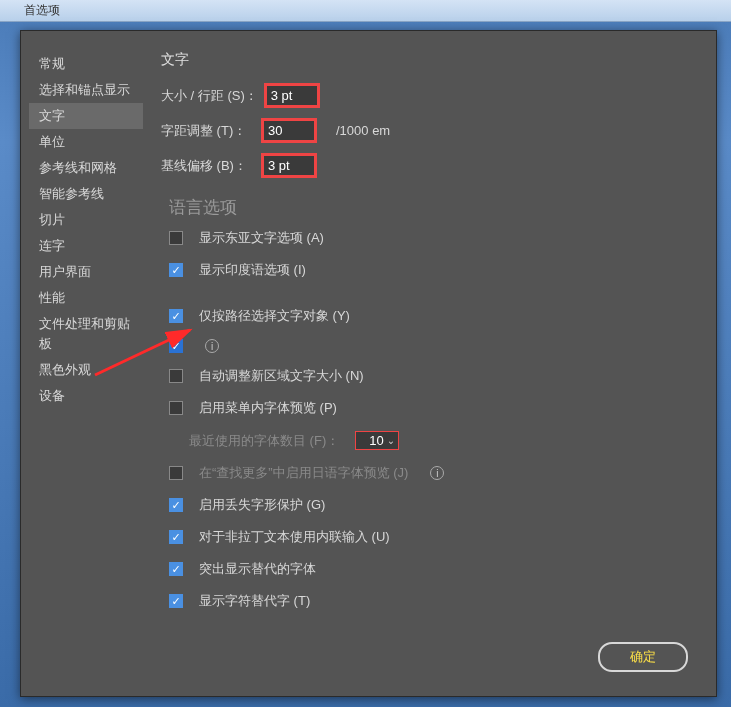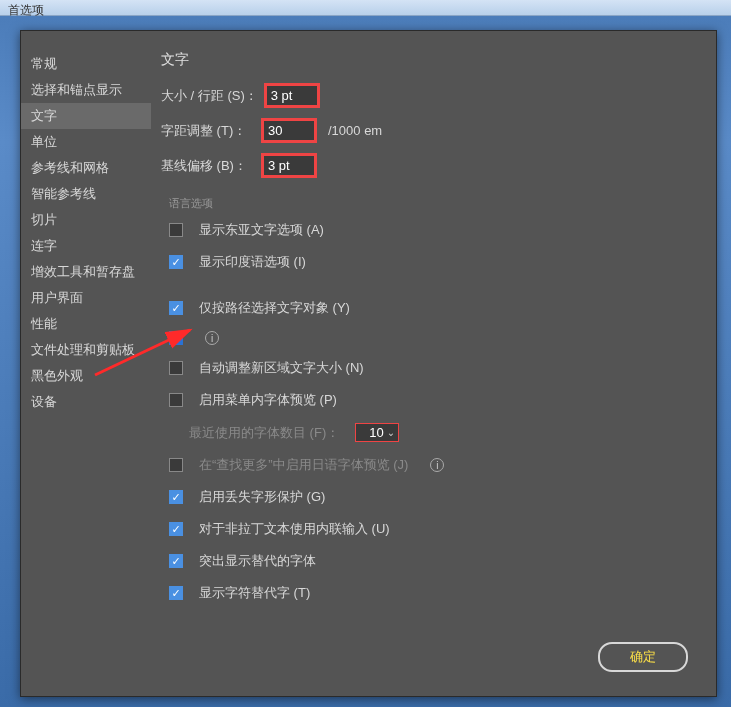--- a/index.html
+++ b/index.html
@@ -6,43 +6,43 @@
     body {
       background: linear-gradient(to bottom, #4a7bb8 0%, #5a8bc8 20%, #3a6ba8 100%);
       font-family: "Microsoft YaHei", sans-serif;
       font-size: 13px;
       color: #d8d8d8;
       width: 731px;
       height: 707px;
       overflow: hidden;
     }
     .titlebar {
-      height: 16px;
+      height: 22px;
       background: linear-gradient(to bottom, #d4e3f5, #b8d0ea);
       color: #333;
-      padding: 2px 8px;
+      padding: 2px 24px;
       font-size: 12px;
       border-bottom: 1px solid #8aa5c5;
     }
     .dialog {
       position: absolute;
       left: 20px;
       top: 30px;
       width: 697px;
       height: 667px;
       background: #545454;
       border: 1px solid #2a2a2a;
       box-shadow: 0 2px 10px rgba(0,0,0,0.5);
       display: flex;
       flex-direction: column;
     }
     .dialog-body { display: flex; flex: 1; overflow: hidden; }
     .sidebar {
       width: 130px;
-      padding: 20px 0;
+      padding: 20px 8px;
     }
     .sidebar-item {
       padding: 3px 10px;
       color: #d8d8d8;
       cursor: pointer;
       font-size: 13px;
       line-height: 20px;
     }
     .sidebar-item.selected { background: #6a6a6a; }
     .content {
@@ -68,25 +68,25 @@
       font-size: 13px;
     }
     .field-input {
       background: #3a3a3a;
       border: 3px solid #ef4444;
       color: #fff;
       padding: 2px 4px;
       width: 56px;
       font-size: 13px;
     }
-    .unit { margin-left: 11px; }
+    .unit { margin-left: 19px; }
     .section-label {
       color: #9a9a9a;
       margin: 8px 0 6px 8px;
-      font-size: 11px;
+      font-size: 17px;
     }
     .checkbox-row {
       display: flex;
       align-items: center;
       margin: 4px 0 10px 8px;
       gap: 16px;
     }
     .cb {
       width: 14px; height: 14px;
       border: 1px solid #888;
@@ -152,21 +152,20 @@
   <div class="dialog-body">
     <div class="sidebar" id="sidebar">
         <div class="sidebar-item">常规</div>
         <div class="sidebar-item">选择和锚点显示</div>
         <div class="sidebar-item selected">文字</div>
         <div class="sidebar-item">单位</div>
         <div class="sidebar-item">参考线和网格</div>
         <div class="sidebar-item">智能参考线</div>
         <div class="sidebar-item">切片</div>
         <div class="sidebar-item">连字</div>
-        <div class="sidebar-item">增效工具和暂存盘</div>
         <div class="sidebar-item">用户界面</div>
         <div class="sidebar-item">性能</div>
         <div class="sidebar-item">文件处理和剪贴板</div>
         <div class="sidebar-item">黑色外观</div>
         <div class="sidebar-item">设备</div>
       </div>
 
     <div class="content">
       <div class="panel-title">文字</div>
 

